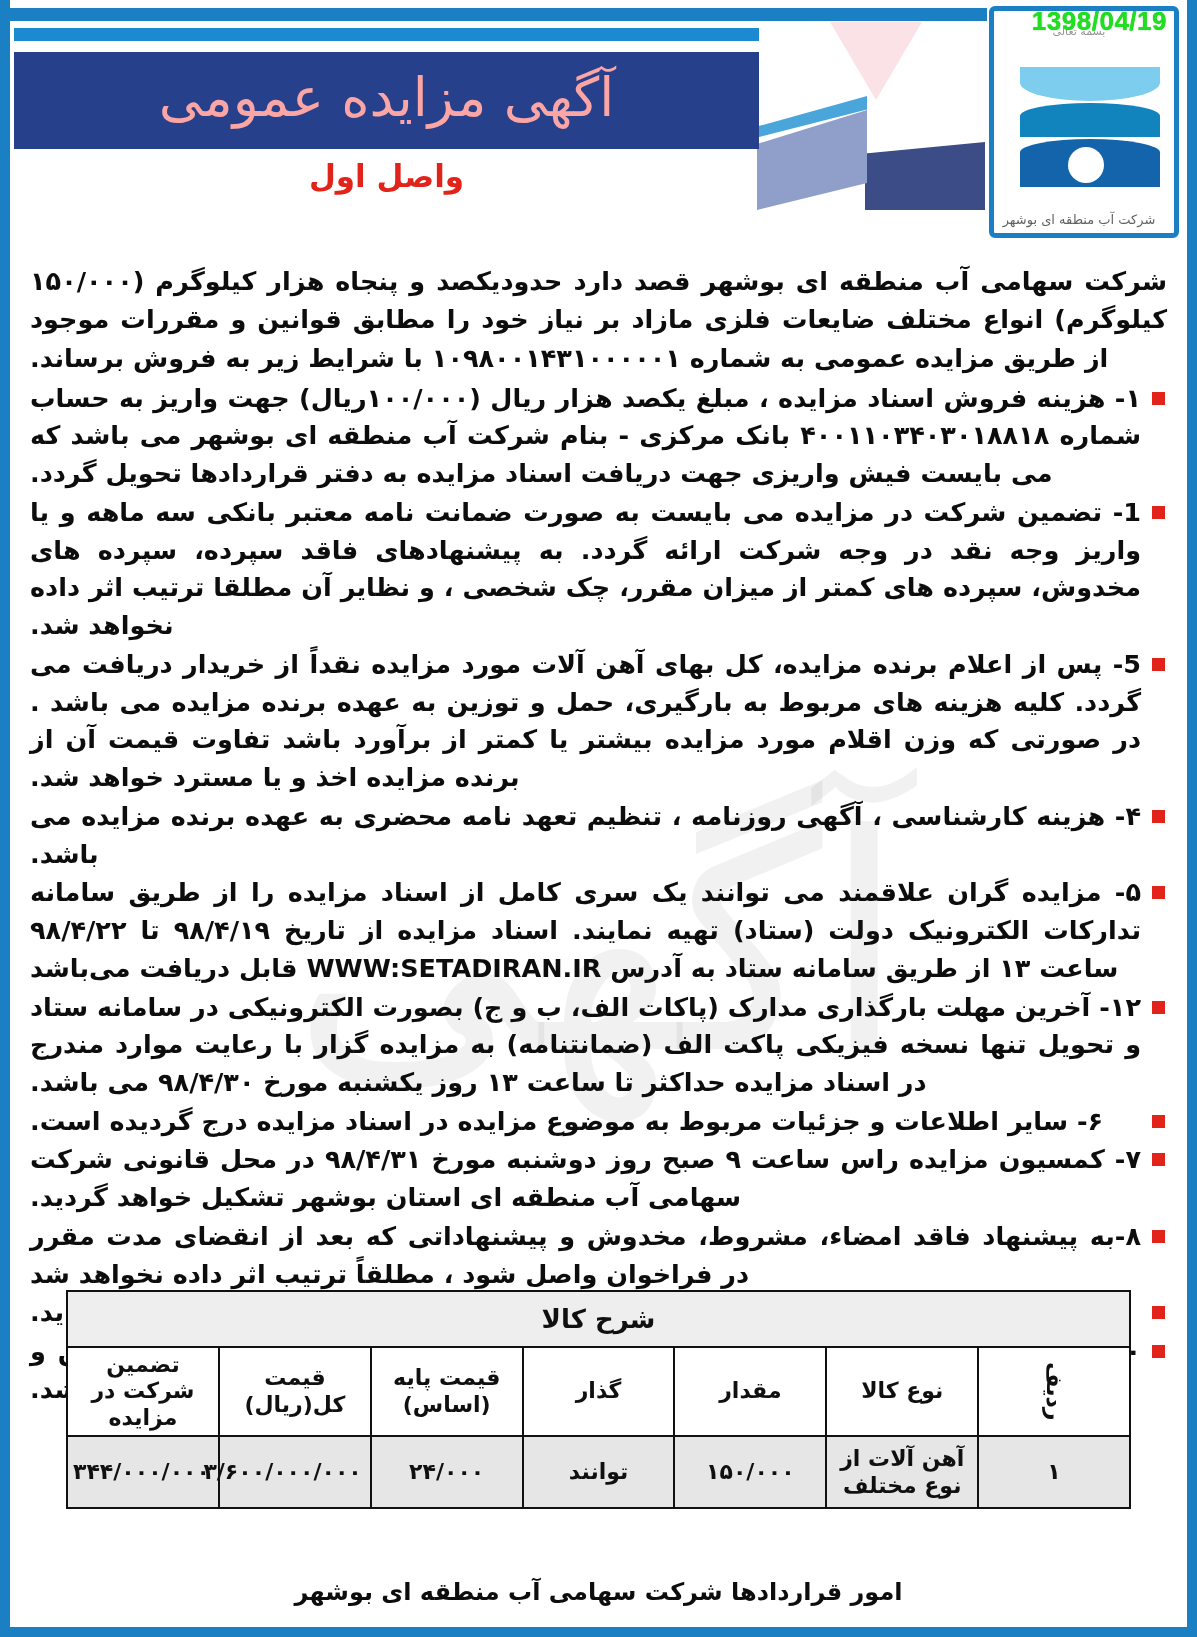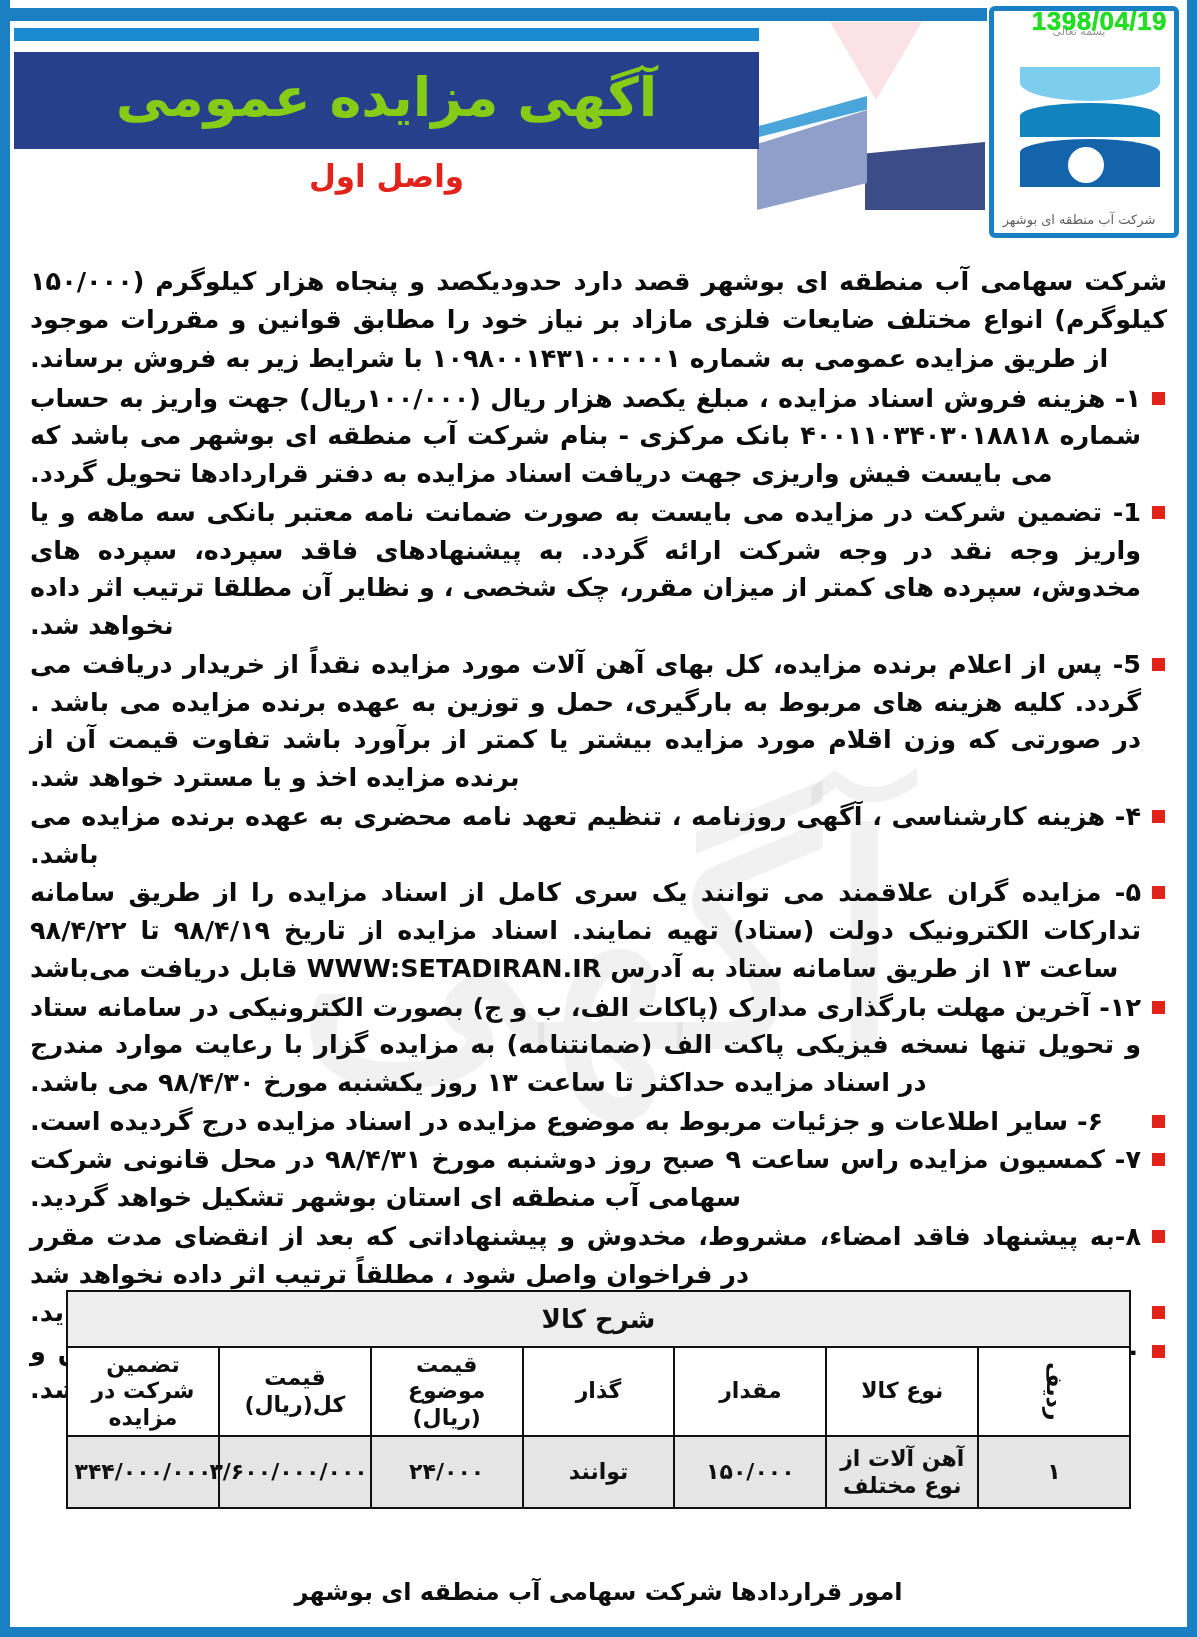--- a/index.html
+++ b/index.html
@@ -162,23 +162,23 @@
     position: absolute;
     right: 438px; top: 52px;
     left: 14px;
     height: 97px;
     background: #27408b;
     display: flex;
     align-items: center;
     justify-content: center;
   }
   .title-text {
-    color: #84cc16;
+    color: #fca5a5;
     font-size: 54px;
-    font-weight: bold;
+    font-weight: normal;
     letter-spacing: -1px;
     line-height: 1;
     padding-bottom: 6px;
   }
   .subtitle-text {
     position: absolute;
     right: 438px; top: 158px;
     left: 14px;
     text-align: center;
     color: #e2231a;
@@ -254,21 +254,21 @@
     border-collapse: collapse;
     table-layout: fixed;
   }
   table.goods th, table.goods td {
     border: 2px solid #111111;
     text-align: center;
     vertical-align: middle;
     font-size: 22px;
     font-weight: bold;
     color: #101010;
-    padding: 4px 2px;
+    padding: 4px 8px;
   }
   table.goods tr.cap-row th {
     background: #eeeeee;
     height: 56px;
     font-size: 26px;
   }
   table.goods tr.head-row th {
     background: #ffffff;
     height: 74px;
     line-height: 1.2;
@@ -370,21 +370,21 @@
     <table class="goods">
       <thead>
         <tr class="cap-row">
           <th colspan="7">شرح کالا</th>
         </tr>
         <tr class="head-row">
           <th class="col-radif vertical-head">ردیف</th>
           <th class="col-type">نوع کالا</th>
           <th class="col-qty">مقدار</th>
           <th class="col-unit">گذار</th>
-          <th class="col-base">قیمت موضوع (ریال)</th>
+          <th class="col-base">قیمت پایه (اساس)</th>
           <th class="col-total">قیمت کل(ریال)</th>
           <th class="col-guar">تضمین شرکت در مزایده</th>
         </tr>
       </thead>
       <tbody>
           <tr class="data-row">
             <td class="col-radif">۱</td>
             <td class="col-type">آهن آلات از نوع مختلف</td>
             <td class="col-qty">۱۵۰/۰۰۰</td>
             <td class="col-unit">توانند</td>

